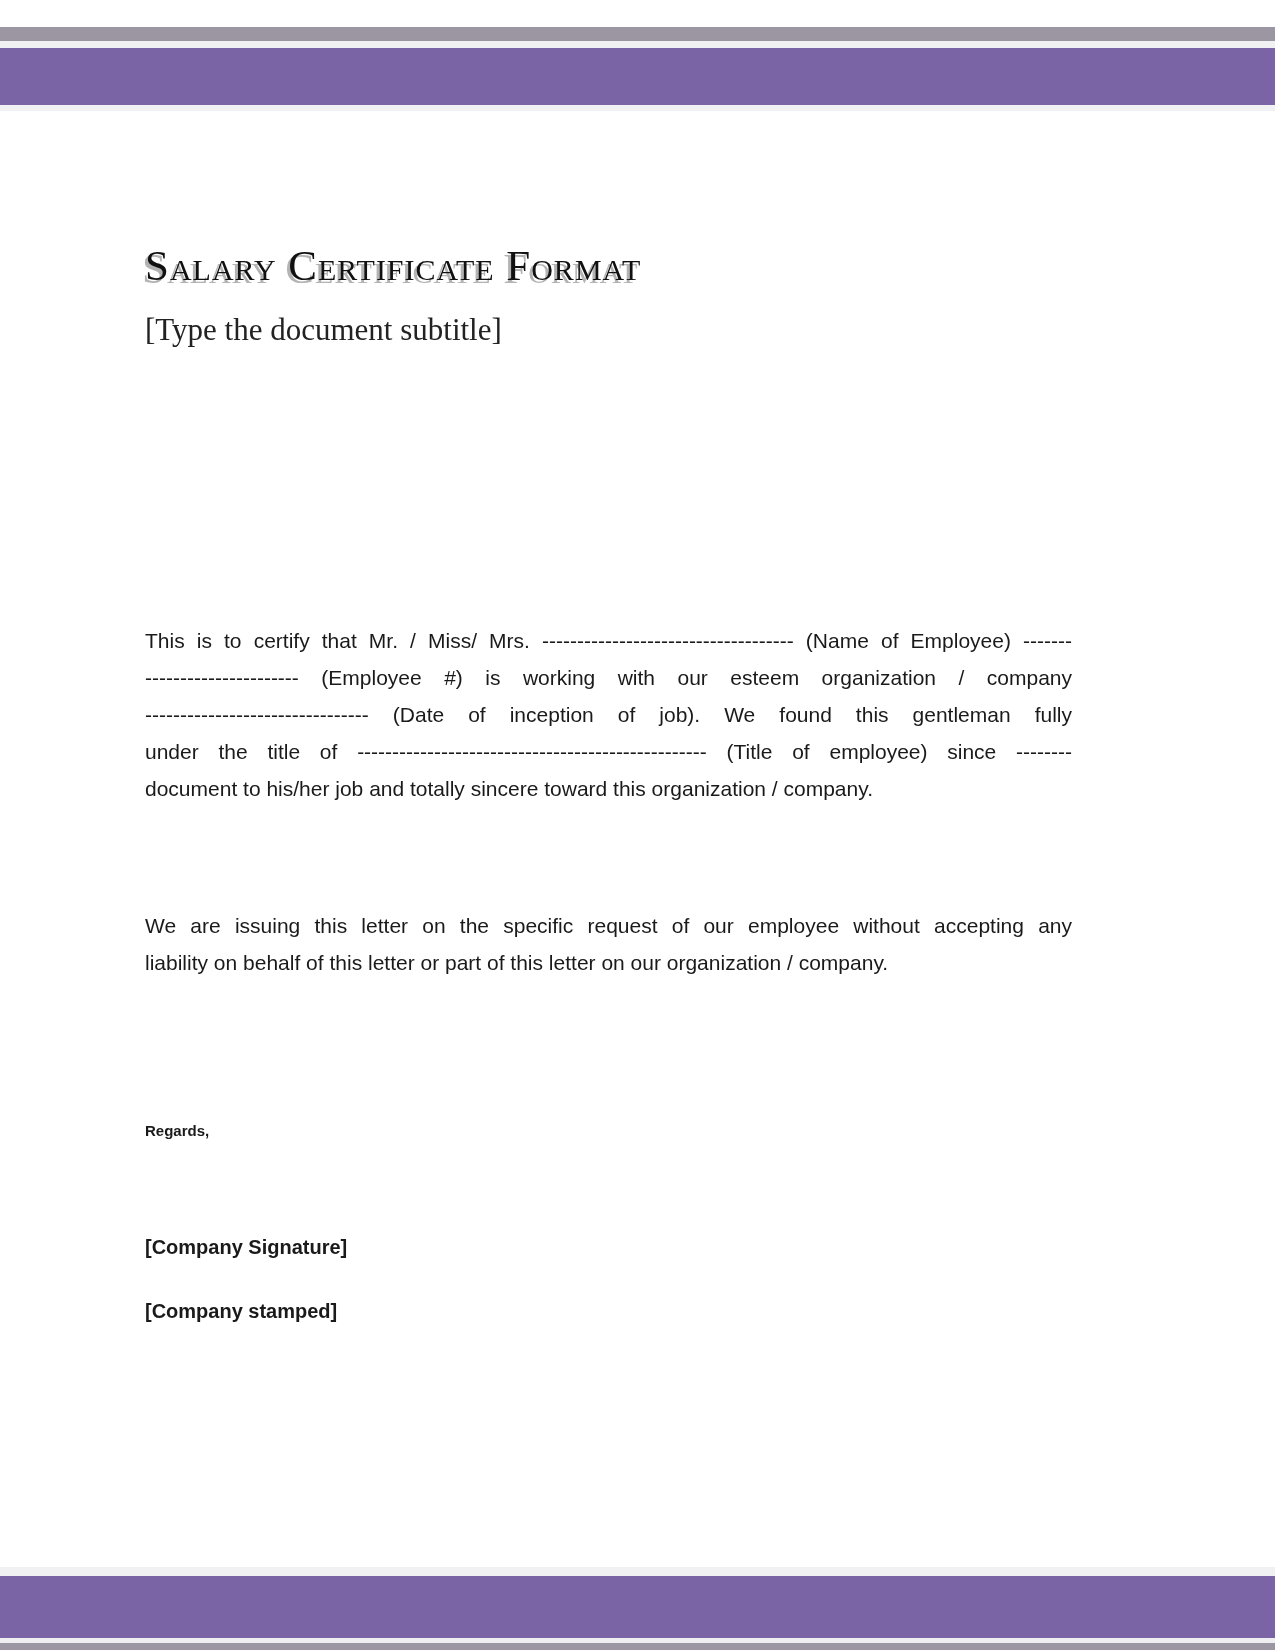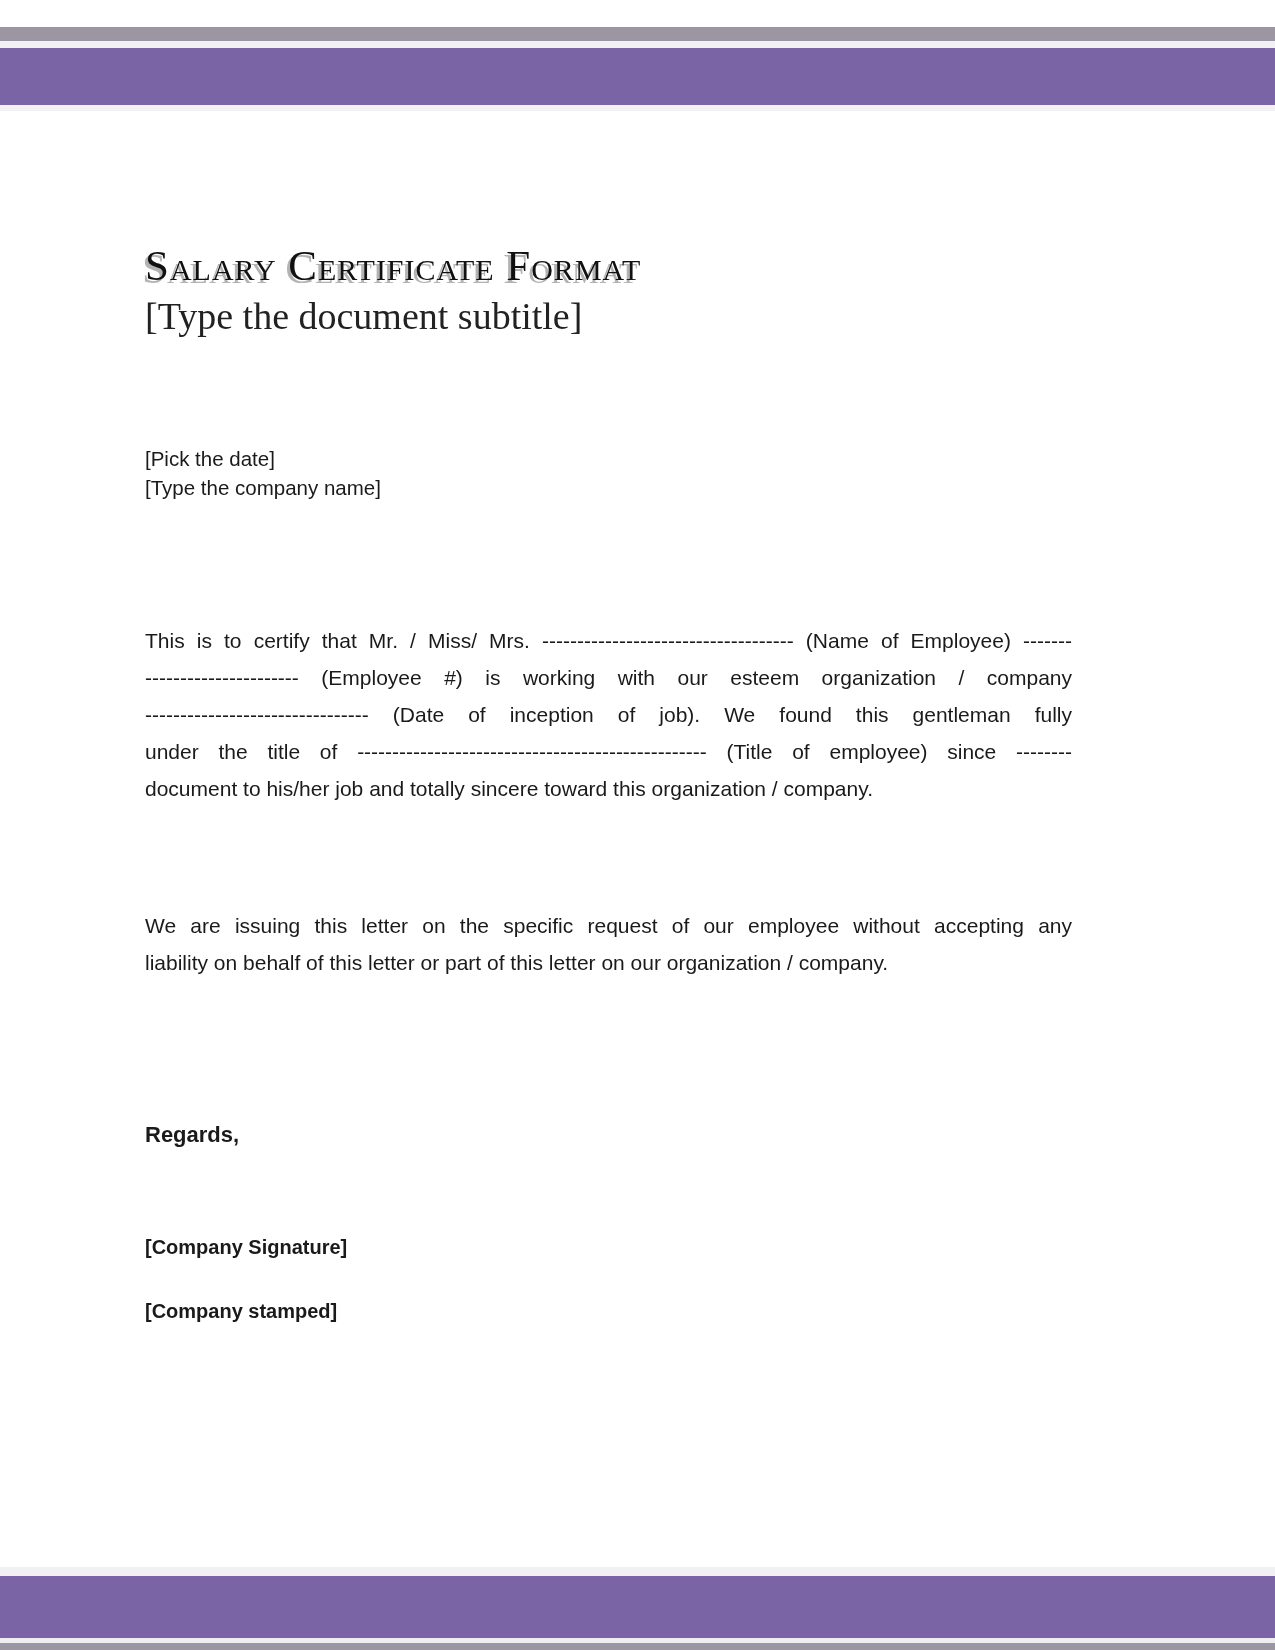--- a/index.html
+++ b/index.html
@@ -43,41 +43,41 @@
     font-variant: small-caps;
     font-size: 43px;
     line-height: 72px;
     font-weight: normal;
     letter-spacing: 1px;
     color: #111111;
     text-shadow: -3px 3px 0 #b3b3b3;
     white-space: nowrap;
   }
   .doc-subtitle {
-    top: 296px;
+    top: 310px;
     font-family: "Liberation Serif", serif;
-    font-size: 38px;
+    font-size: 31px;
     line-height: 40px;
     color: #222222;
   }
   .meta-block {
     top: 444px;
     font-size: 20.5px;
     line-height: 29px;
     color: #1a1a1a;
   }
   .para { font-size: 21px; color: #1a1a1a; }
   .para .line { line-height: 37px; height: 37px; overflow: hidden; }
   .jline { text-align: justify; text-align-last: justify; }
   .lline { text-align: left; }
   .para1 { top: 622px; }
   .para2 { top: 907px; }
   .regards {
     top: 1122px;
-    font-size: 22px;
+    font-size: 15px;
     font-weight: bold;
   }
   .sig-label { font-size: 20px; font-weight: bold; }
   .sig-1 { top: 1236px; }
   .sig-2 { top: 1300px; }
   .sig-3 { top: 1361px; }
 </style>
 </head>
 <body>
 
@@ -87,24 +87,20 @@
   <div class="bar top-gap-strip"></div>
   <div class="bar top-purple-bar"></div>
   <div class="bar top-under-strip"></div>
 
   <div class="content">
 
     <h1 class="abs doc-title" style="margin:0;">Salary Certificate Format</h1>
 
     <div class="abs doc-subtitle">[Type the document subtitle]</div>
 
-    <div class="abs meta-block">
-      <div>[Pick the date]</div>
-      <div>[Type the company name]</div>
-    </div>
 
     <div class="abs para para1">
       <div class="line jline">This is to certify that Mr. / Miss/ Mrs. ------------------------------------ (Name of Employee) -------</div>
       <div class="line jline">---------------------- (Employee #) is working with our esteem organization / company</div>
       <div class="line jline">-------------------------------- (Date of inception of job). We found this gentleman fully</div>
       <div class="line jline">under the title of -------------------------------------------------- (Title of employee) since --------</div>
       <div class="line lline">document to his/her job and totally sincere toward this organization / company.</div>
     </div>
 
     <div class="abs para para2">

